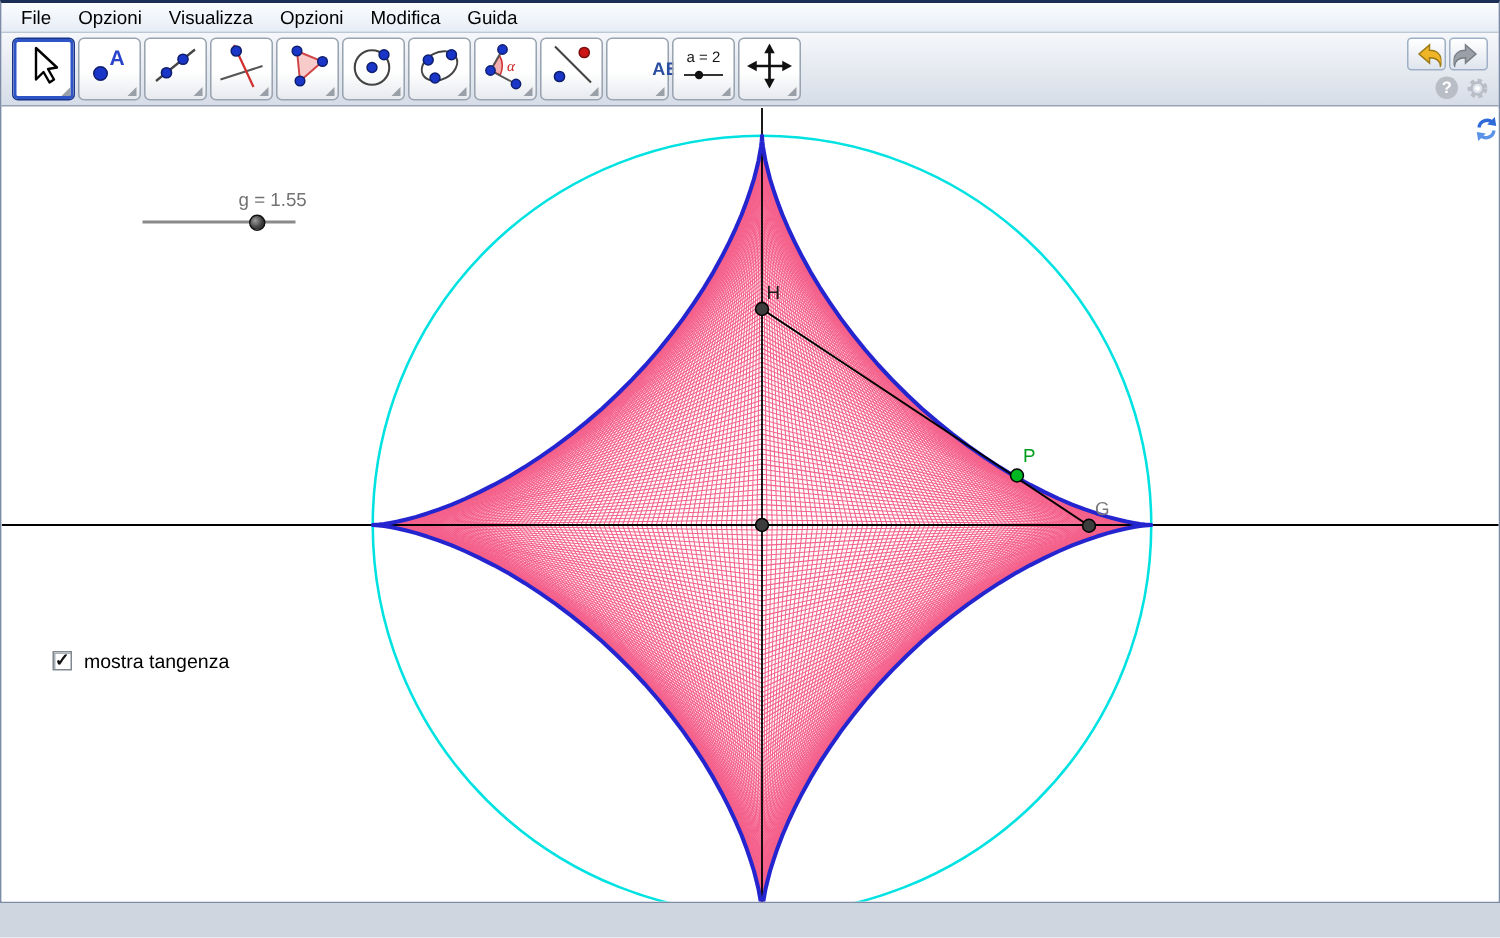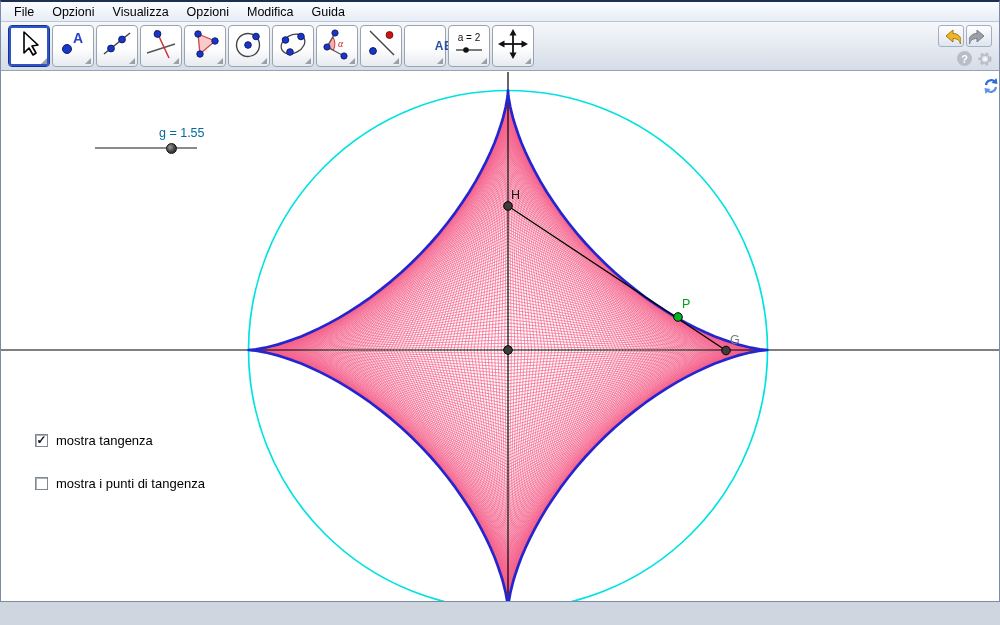--- a/index.html
+++ b/index.html
@@ -48,21 +48,21 @@
     display:flex;align-items:center;justify-content:center;
   }
   .tb-icons{display:flex;gap:5px;justify-content:flex-end;margin-top:4px;padding-right:1px;}
   .help-circle{
     width:15px;height:15px;border-radius:50%;background:#b9bec6;color:#fff;
     font-size:11px;font-weight:bold;display:flex;align-items:center;justify-content:center;
   }
   
   .canvas{position:absolute;left:0;top:70px;width:1000px;height:547px;background:#fff;}
   .canvas svg.main{position:absolute;left:0;top:0;}
-  .gv-slider-label{position:absolute;font-size:12.5px;color:#0369a1;white-space:nowrap;}
+  .gv-slider-label{position:absolute;font-size:12.5px;color:#737373;white-space:nowrap;}
   .gv-slider-track{position:absolute;height:2px;background:#8a8a8a;}
   .gv-slider-handle{
     position:absolute;width:11px;height:11px;border-radius:50%;
     background:radial-gradient(circle at 35% 35%,#9a9a9a,#3a3a3a 60%);
     border:1.5px solid #111;
   }
   .gv-check{position:absolute;display:flex;align-items:center;gap:8px;font-size:13px;color:#000;}
   .gv-check .box{
     width:13px;height:13px;background:#fff;border:1px solid #808890;
     box-shadow:inset 1px 1px 0 #aab0b8;
@@ -749,24 +749,20 @@
       </svg>
 
     <div class="gv-slider-label" id="slider-label" style="left: 158px; top: 54px;">g = 1.55</div>
     <div class="gv-slider-track" id="slider-track" style="left: 94px; top: 75px; width: 102px;"></div>
     <div class="gv-slider-handle" id="slider-handle" style="left: 164.5px; top: 70.5px;"></div>
 
     <div class="gv-check" id="check-0" style="left: 34px; top: 361px;">
       <span class="box" id="check-0-box">✓</span>
       <span>mostra tangenza</span>
     </div>
-    <div class="gv-check" id="check-1" style="left: 34px; top: 404px;">
-      <span class="box" id="check-1-box"></span>
-      <span>mostra i punti di tangenza</span>
-    </div>
 
     <div class="play-btn">
       <svg width="15" height="15">
           <polygon points="4,2.5 12.5,7.5 4,12.5" fill="#fafafa" stroke="#666" stroke-width="1.3" stroke-linejoin="round"></polygon>
         </svg>
     </div>
 
     <div class="refresh">
       <svg width="18" height="18">
         <path d="M4 8 A5.5 5.5 0 0 1 13 4.5" fill="none" stroke="#2f6bd8" stroke-width="2.2"></path>

